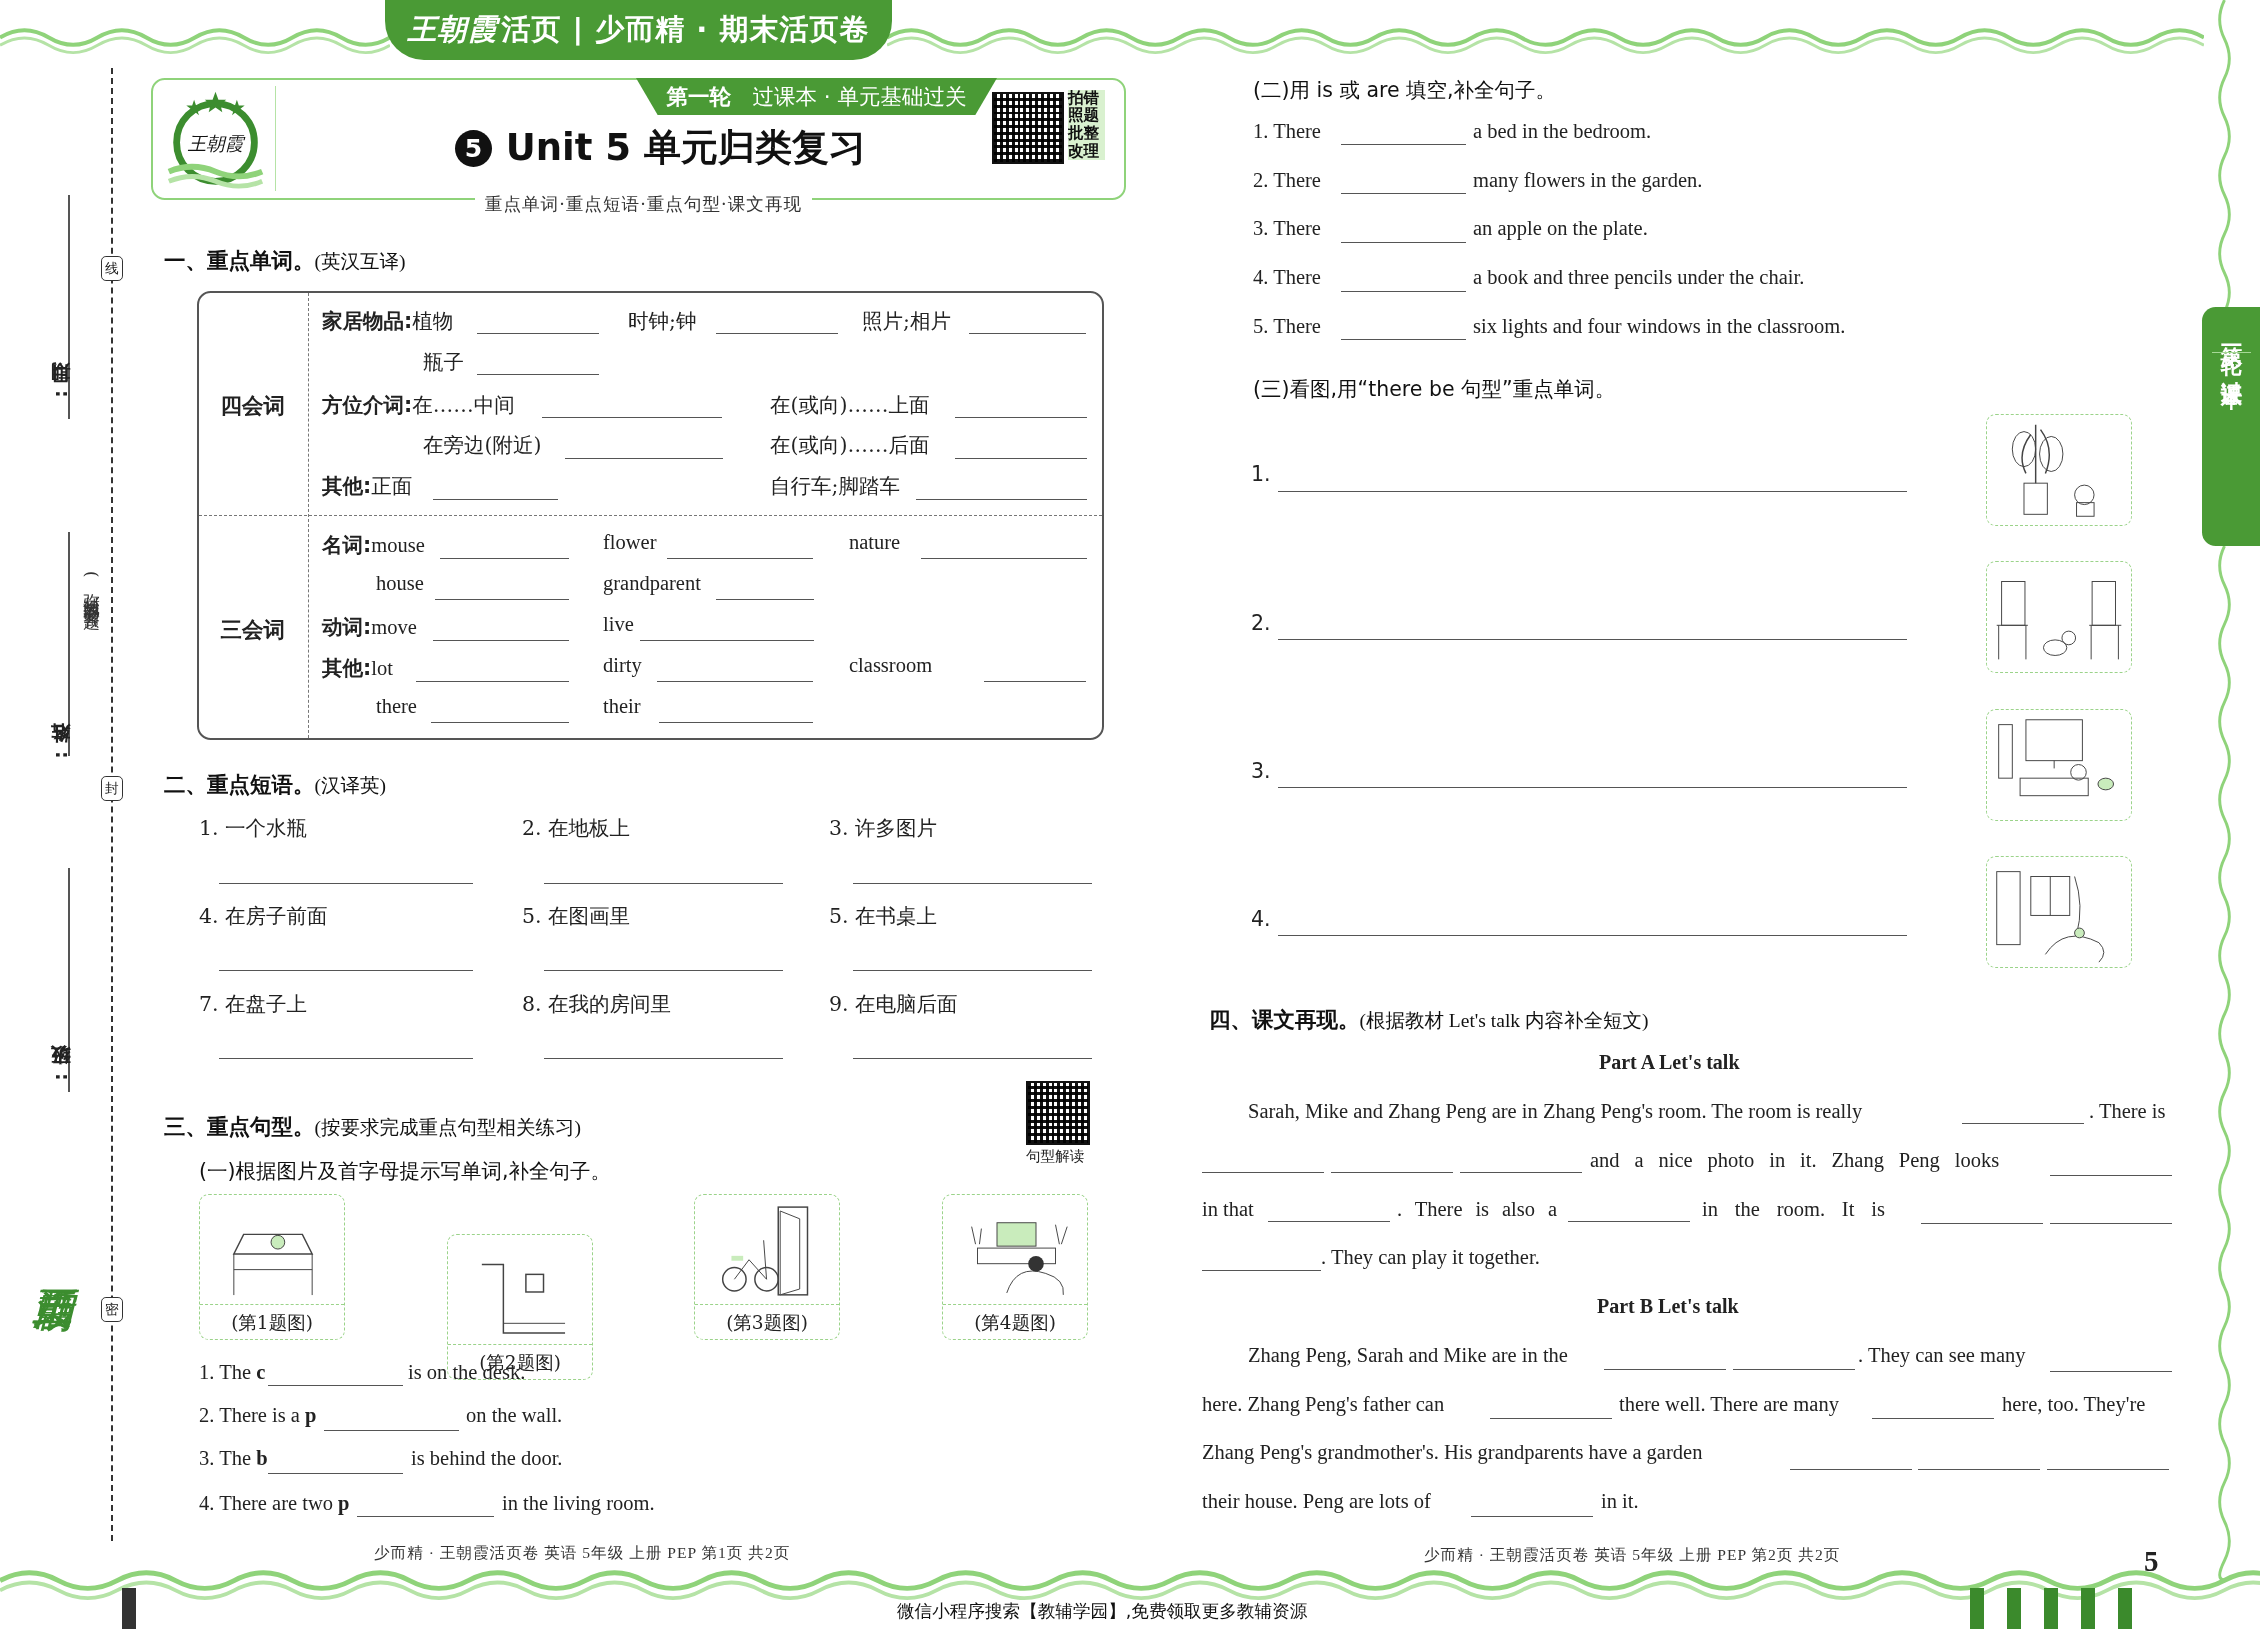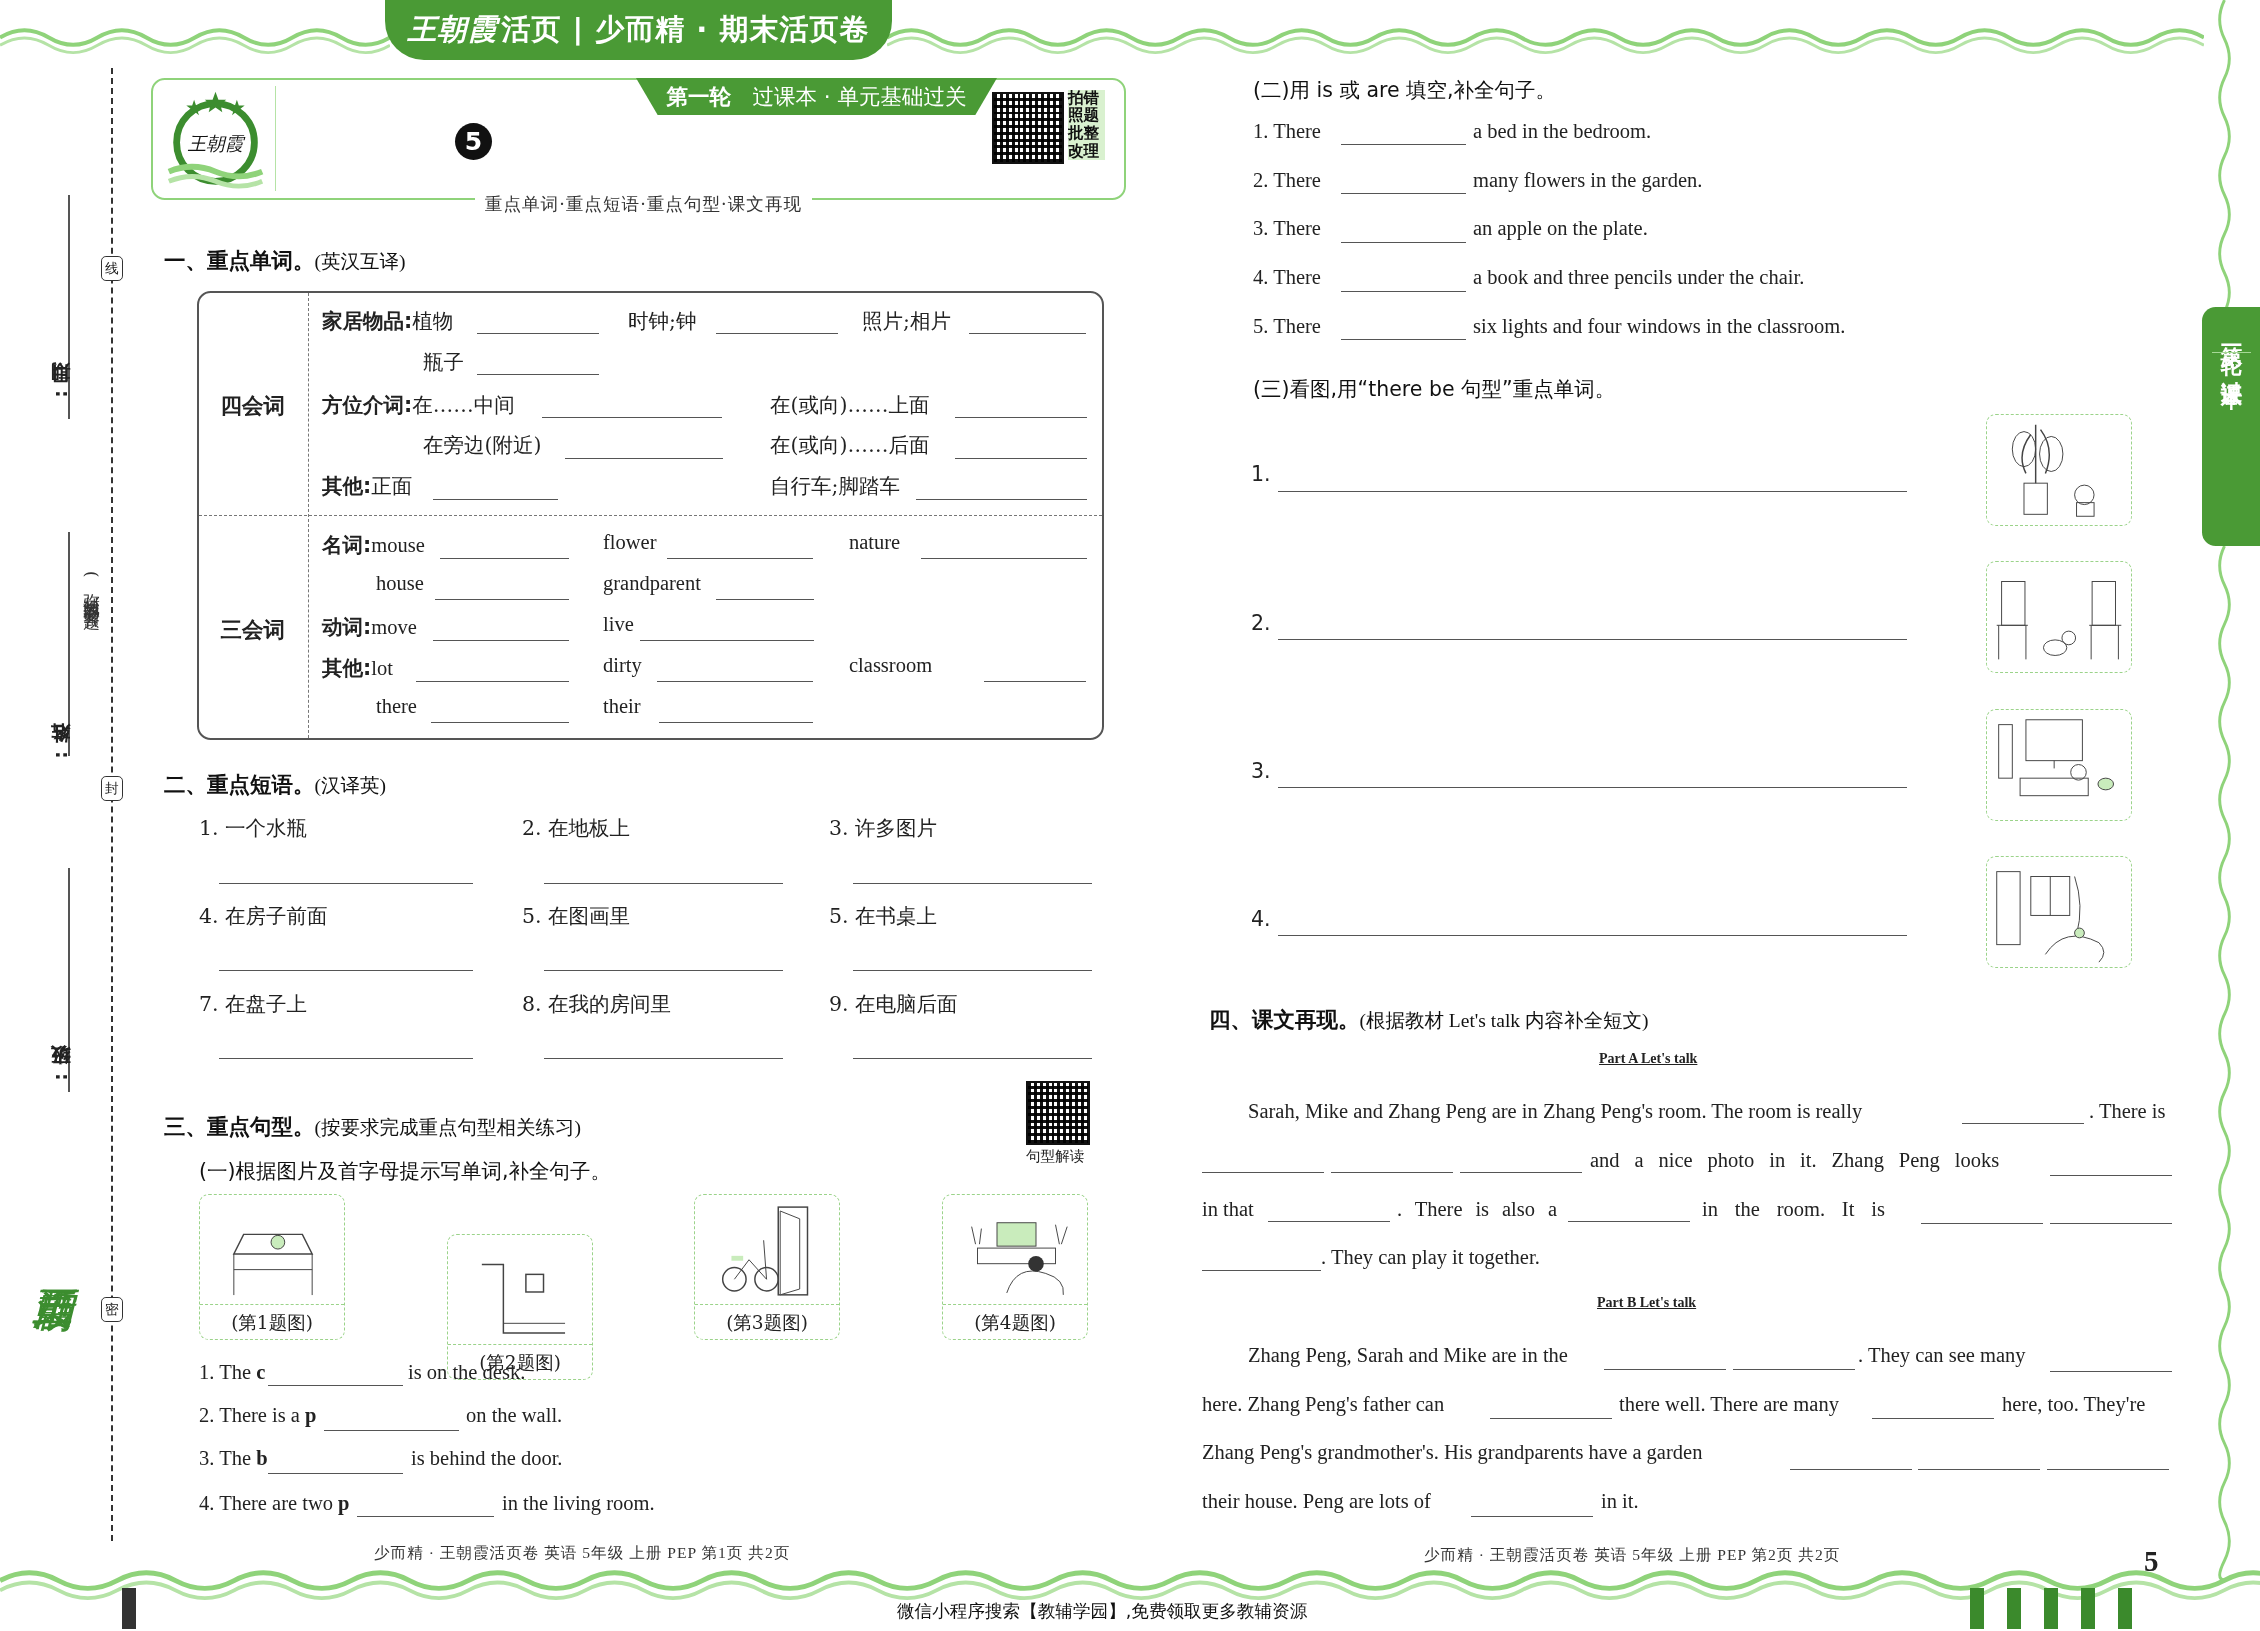--- a/index.html
+++ b/index.html
@@ -67,21 +67,21 @@
   .phrase-item { position: absolute; font-size: 20.5px; }
   .answer-line { position: absolute; border-bottom: 1.5px solid #555; }
 
   .pic-card { position: absolute; width: 146px; height: 146px; border: 1.5px dashed #9bd38a; border-radius: 9.8px; }
   .pic-cap { position: absolute; left: 0; right: 0; bottom: 0; height: 35px; border-top: 1.5px dashed #9bd38a; text-align: center; font-size: 18.5px; line-height: 35px; }
   .pic-right { position: absolute; width: 146px; height: 112px; border: 1.5px dashed #9bd38a; border-radius: 9.8px; }
 
   .sentence { position: absolute; font-size: 20.5px; white-space: nowrap; }
   .sentence .ltr { font-weight: bold; }
 
-  .part-title { position: absolute; font-size: 14px; font-weight: bold; text-decoration: underline; }
+  .part-title { position: absolute; font-size: 20px; font-weight: bold; }
   .para-line { position: absolute; font-size: 20.5px; white-space: nowrap; }
 
   .footer { position: absolute; font-size: 15.6px; color: #333; letter-spacing: 1px; }
   .footer-promo { position: absolute; left: 897px; top: 1599px; font-size: 17.6px; color: #111; font-family: "DejaVu Sans", sans-serif; }
   .page-num { position: absolute; left: 2144px; top: 1545px; font-size: 29px; font-weight: bold; }
   .bar { position: absolute; top: 1588px; width: 13.7px; height: 41px; background: #3b8a2c; }
 </style>
 </head>
 <body>
 
@@ -119,20 +119,21 @@
     <path d="M6 98 Q30 88 54 98 T102 98" stroke="#b5e3a6" stroke-width="5" fill="none"></path>
     <text x="54" y="66" text-anchor="middle" font-size="19" font-family="DejaVu Serif, serif" font-style="italic" fill="#111">王朝霞</text>
   </svg>
   <div class="logo-sep"></div>
   <div class="round-tag sans">
     <span>第一轮</span>
     <span style="font-weight:normal">过课本 · 单元基础过关</span>
   </div>
   <div class="unit-title sans">
     <span class="unit-num">5</span>
+    <span>Unit 5 单元归类复习</span>
   </div>
   <div class="header-sub">重点单词·重点短语·重点句型·课文再现</div>
   <div class="qr" style="left:839px;top:11.7px;width:72px;height:72px"></div>
   <div class="qr-label sans" style="left:915px;top:9.8px;width:37px">
     <div>拍错</div>
     <div>照题</div>
     <div>批整</div>
     <div>改理</div>
   </div>
 </div>

